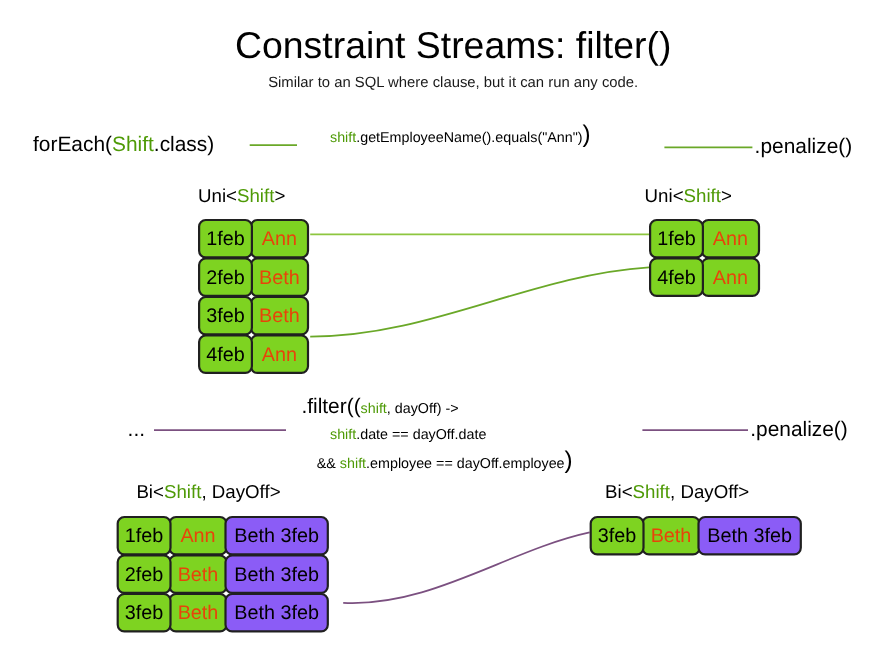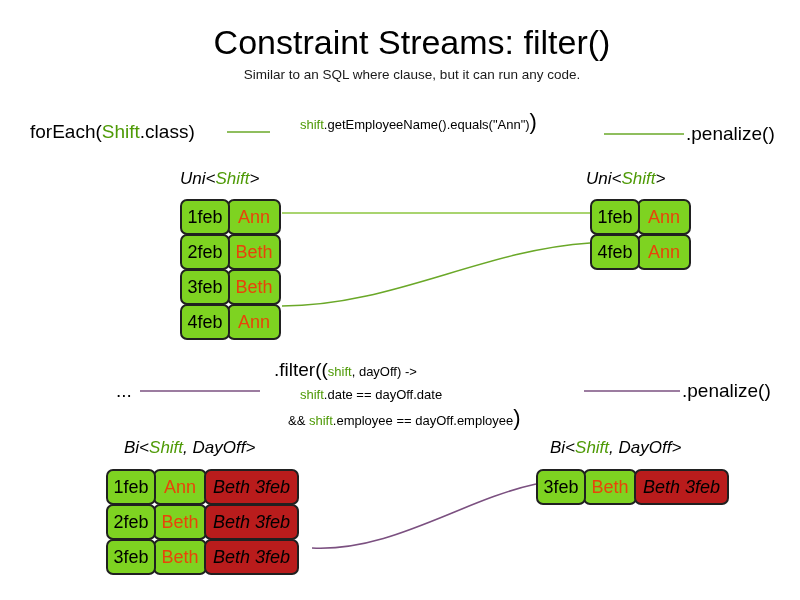--- a/index.html
+++ b/index.html
@@ -56,21 +56,20 @@
     left: 0; top: 0;
     width: 800px; height: 600px;
     pointer-events: none;
   }
 
   
   .type-label {
     font-size: 17px;
     line-height: 22px;
     white-space: nowrap;
-    font-style: italic;
   }
 
   
   .tuple-group { position: absolute; }
   .tuple-row {
     display: flex;
     align-items: stretch;
     margin-bottom: -1px;
     position: relative;
   }
@@ -81,21 +80,21 @@
     height: 36px;
     display: flex;
     align-items: center;
     justify-content: center;
     font-size: 18px;
     line-height: 18px;
     padding: 0 4px;
     position: relative;
   }
   .cell.green { background: #7ed321; }
-  .cell.blue  { background: #b91c1c; font-style: italic; }
+  .cell.blue  { background: #8b5cf6; }
   .cell.date  { color: #000000; min-width: 50px; margin-right: -3px; z-index: 2; }
   .cell.name  { color: #e8440a; min-width: 54px; z-index: 1; }
   .cell.pair  { color: #000000; min-width: 95px; margin-left: -3px; z-index: 2; }
 </style>
 </head>
 <body>
 
 <div id="stage">
 
   <div class="abs" id="title">Constraint Streams: filter()</div>

